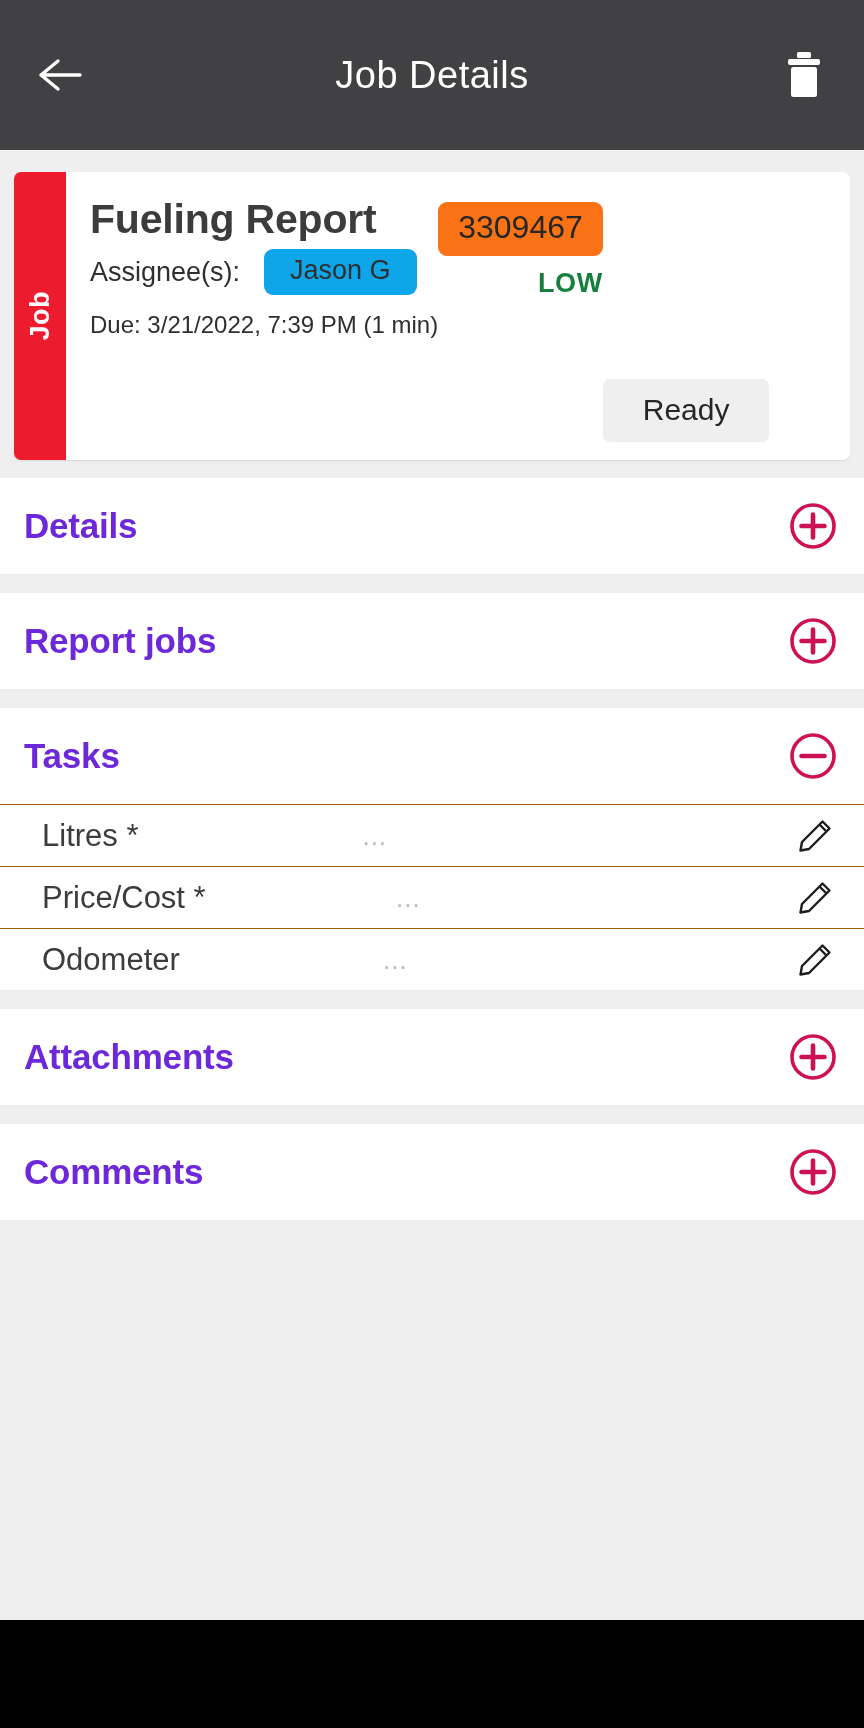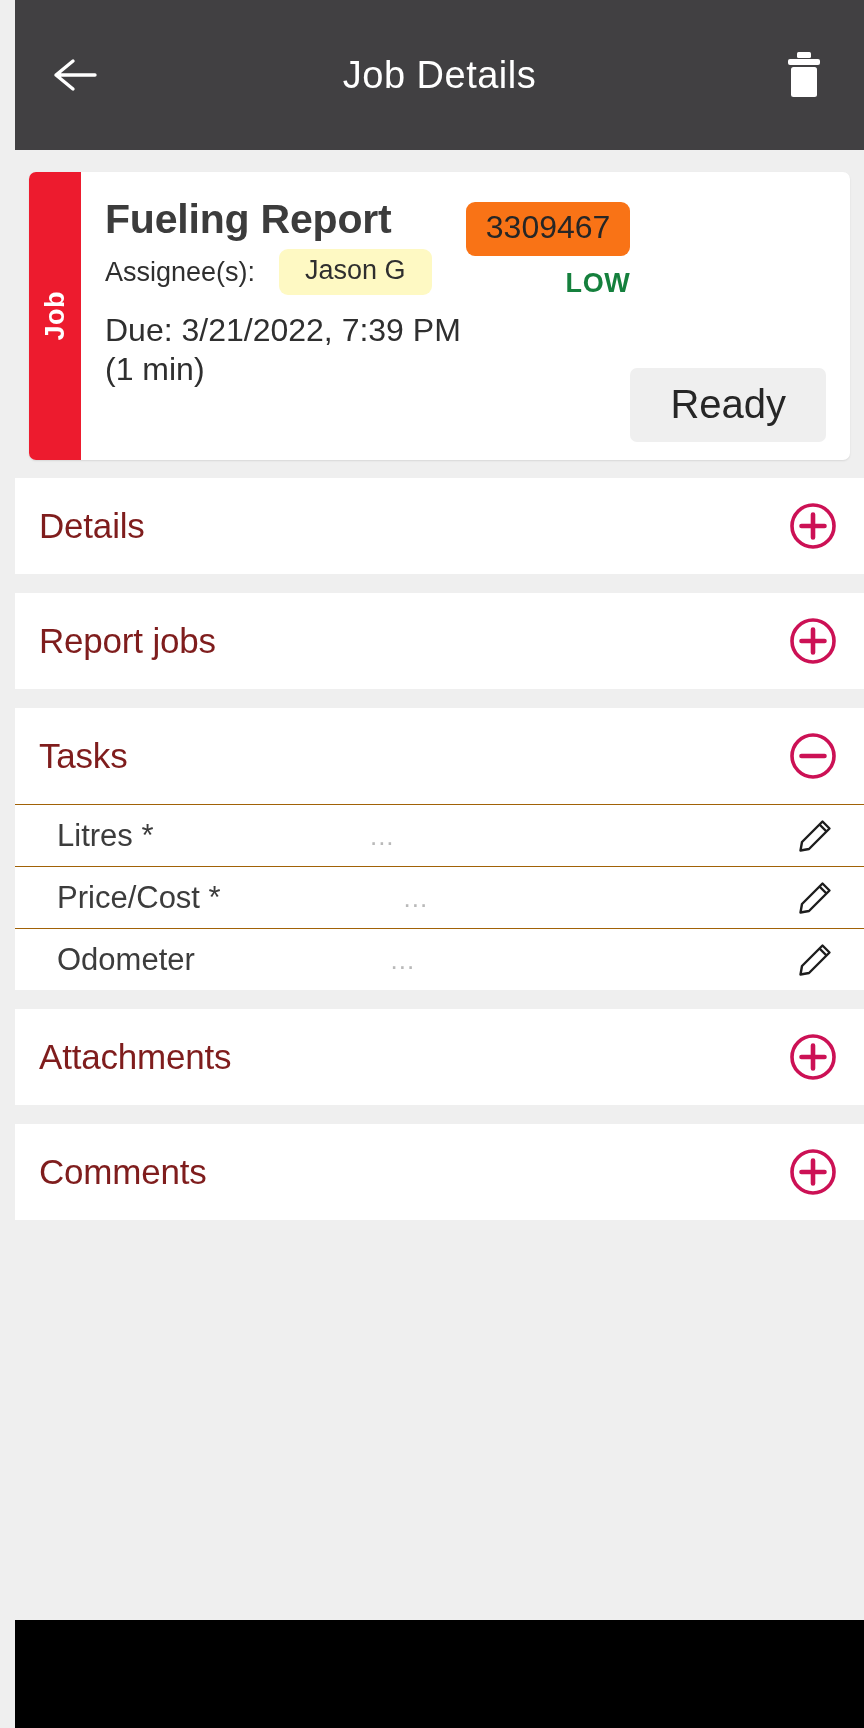--- a/index.html
+++ b/index.html
@@ -8,21 +8,20 @@
     background: #ffffff;
     font-family: "Liberation Sans", sans-serif;
     overflow: hidden;
   }
   .screen {
     position: relative;
     width: 864px; height: 1728px;
     background: #efefef;
     display: flex;
     flex-direction: column;
-    padding-left: 15px;
   }
 
   
   .appbar {
     height: 150px;
     background: #414042;
     flex: 0 0 150px;
     display: flex;
     align-items: center;
     padding: 0 30px 0 28px;
@@ -113,30 +112,30 @@
     align-items: center;
     gap: 2px;
     margin-bottom: 16px;
   }
   .assignee-label {
     font-size: 27px;
     color: #2f2f2f;
     margin-right: 22px;
   }
   .chip {
-    background: #fef9c3;
+    background: #0ea5e9;
     border-radius: 9px;
     padding: 7px 26px 9px 26px;
     font-size: 27px;
     color: #2f2f2f;
     display: inline-block;
     line-height: 1.1;
   }
   .due-line {
-    font-size: 32px;
+    font-size: 24px;
     color: #2f2f2f;
     line-height: 1.2;
   }
   .id-badge {
     background: #f97316;
     border-radius: 9px;
     padding: 9px 20px 11px 20px;
     font-size: 32px;
     color: #262626;
     line-height: 1.05;
@@ -152,21 +151,21 @@
   .status-row {
     margin-top: auto;
     display: flex;
     justify-content: flex-end;
   }
   .status-btn {
     background: #efefef;
     border: none;
     border-radius: 7px;
     padding: 14px 40px 16px 40px;
-    font-size: 40px;
+    font-size: 30px;
     color: #262626;
     cursor: pointer;
     font-family: inherit;
     line-height: 1.1;
   }
 
   
   .sections { margin-top: 18px; }
   .section-block { background: #ffffff; }
   .section-gap { height: 19px; background: #efefef; }
@@ -174,22 +173,22 @@
     height: 96px;
     display: flex;
     align-items: center;
     padding: 0 25px 0 24px;
     cursor: pointer;
     background: #ffffff;
   }
   .section-title {
     flex: 1 1 auto;
     font-size: 35px;
-    font-weight: 400;
-    color: #7f1d1d;
+    font-weight: 700;
+    color: #6d28d9;
     letter-spacing: -0.2px;
   }
   .toggle-icon {
     flex: 0 0 auto;
     width: 52px; height: 52px;
     display: flex; align-items: center; justify-content: center;
     cursor: pointer;
   }
 
   

